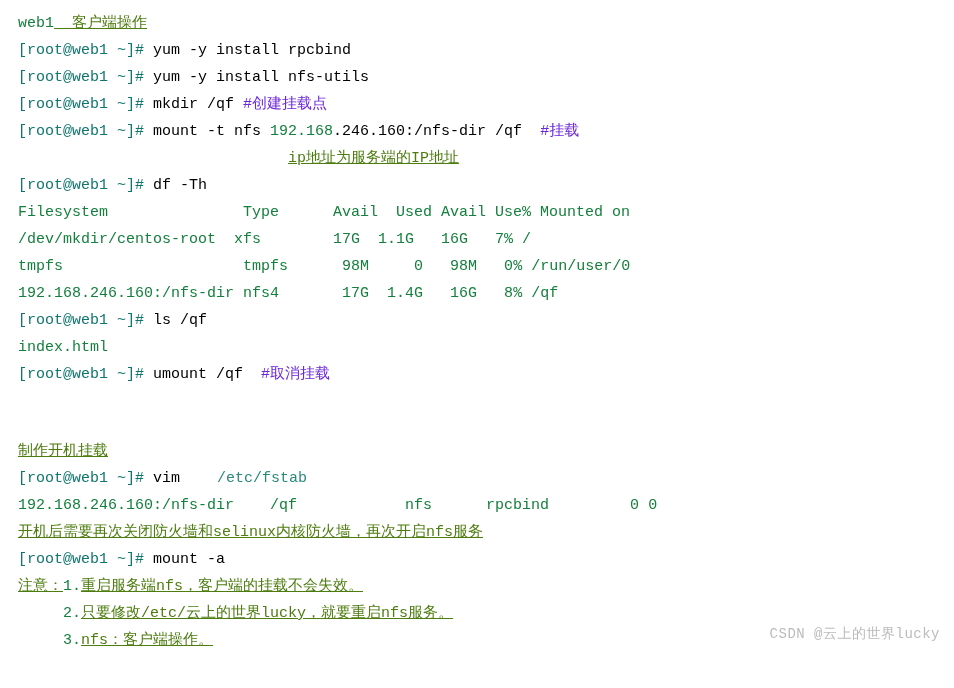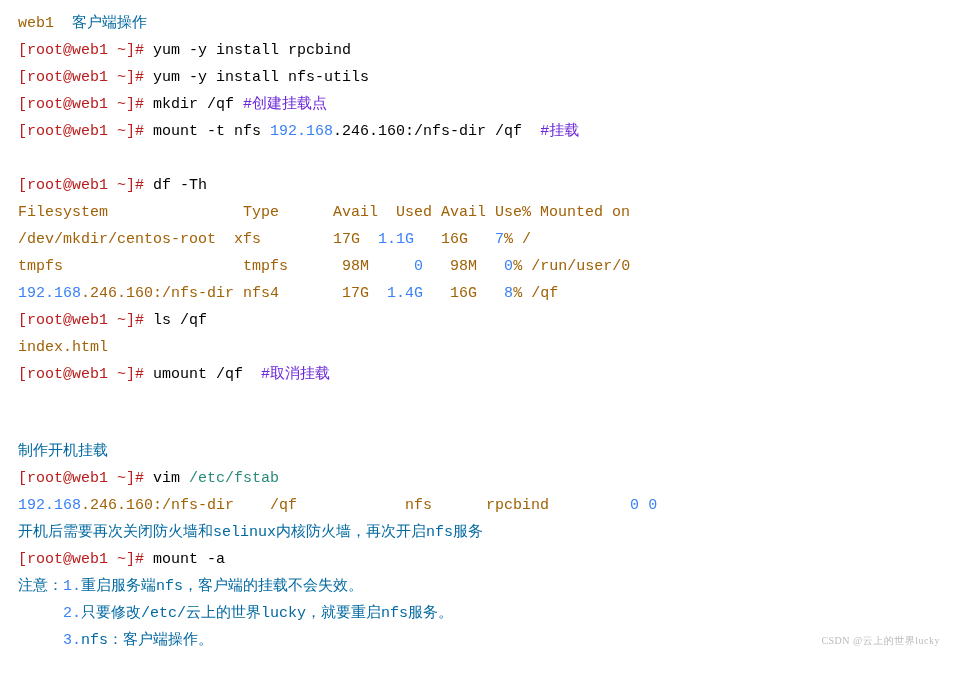--- a/index.html
+++ b/index.html
@@ -8,52 +8,52 @@
     font-family: Consolas, "Courier New", monospace;
     font-size: 15px;
     line-height: 27px;
     color: #333;
     background: #fff;
     width: 954px;
     box-sizing: border-box;
     position: relative;
   }
   .line { white-space: pre; }
-  .prompt { color: #b91c1c; }
+  .prompt { color: #0f766e; }
   .keyword { color: #000000; }
-  .path-green { color: #2a8a7a; }
-  .num-lit { color: #3b82f6; }
+  .path-green { color: #2a8a7a; margin-left: 28px; }
+  .num-lit { color: #15803d; }
   .comment { color: #6d28d9; }
-  .chinese { color: #0369a1; }
-  .plain { color: #a16207; }
+  .chinese { color: #4d7c0f; text-decoration: underline; }
+  .plain { color: #15803d; }
   .gap2 { height: 50px; }
   .watermark {
     position: absolute;
     right: 14px;
-    bottom: 10px;
+    bottom: 16px;
     color: #bbb;
-    font-family: Liberation Serif, serif;
-    font-size: 10px;
+    font-family: Liberation Mono, monospace;
+    font-size: 14px;
     letter-spacing: 0.5px;
   }
 </style>
 </head>
 <body>
 
 <div class="line"><span class="plain">web1</span><span class="chinese">  客户端操作</span></div>
 
 <div class="line"><span class="prompt">[root@web1 ~]# </span><span class="keyword">yum -y install rpcbind</span></div>
 
 <div class="line"><span class="prompt">[root@web1 ~]# </span><span class="keyword">yum -y install nfs-utils</span></div>
 
 <div class="line"><span class="prompt">[root@web1 ~]# </span><span class="keyword">mkdir </span><span class="keyword">/qf </span><span class="comment">#创建挂载点</span></div>
 
 <div class="line"><span class="prompt">[root@web1 ~]# </span><span class="keyword">mount -t nfs </span><span class="num-lit">192.168</span><span class="keyword">.246.160:/nfs-dir /qf  </span><span class="comment">#挂载</span></div>
 
-<div class="line"><span>                              </span></div>
+<div class="line"><span>                              </span><span class="chinese">ip地址为服务端的IP地址</span></div>
 
 <div class="line"><span class="prompt">[root@web1 ~]# </span><span class="keyword">df -Th</span></div>
 
 <div class="line plain">Filesystem               Type      Avail  Used Avail Use% Mounted on</div>
 
 <div class="line"><span class="plain">/dev/mkdir/centos-root  xfs        17G  </span><span class="num-lit">1.1G</span><span class="plain">   16G   </span><span class="num-lit">7</span><span class="plain">% /</span></div>
 
 <div class="line"><span class="plain">tmpfs                    tmpfs      98M     </span><span class="num-lit">0</span><span class="plain">   98M   </span><span class="num-lit">0</span><span class="plain">% /run/user/0</span></div>
 
 <div class="line"><span class="num-lit">192.168</span><span class="plain">.246.160:/nfs-dir nfs4       17G  </span><span class="num-lit">1.4G</span><span class="plain">   16G   </span><span class="num-lit">8</span><span class="plain">% /qf</span></div>

